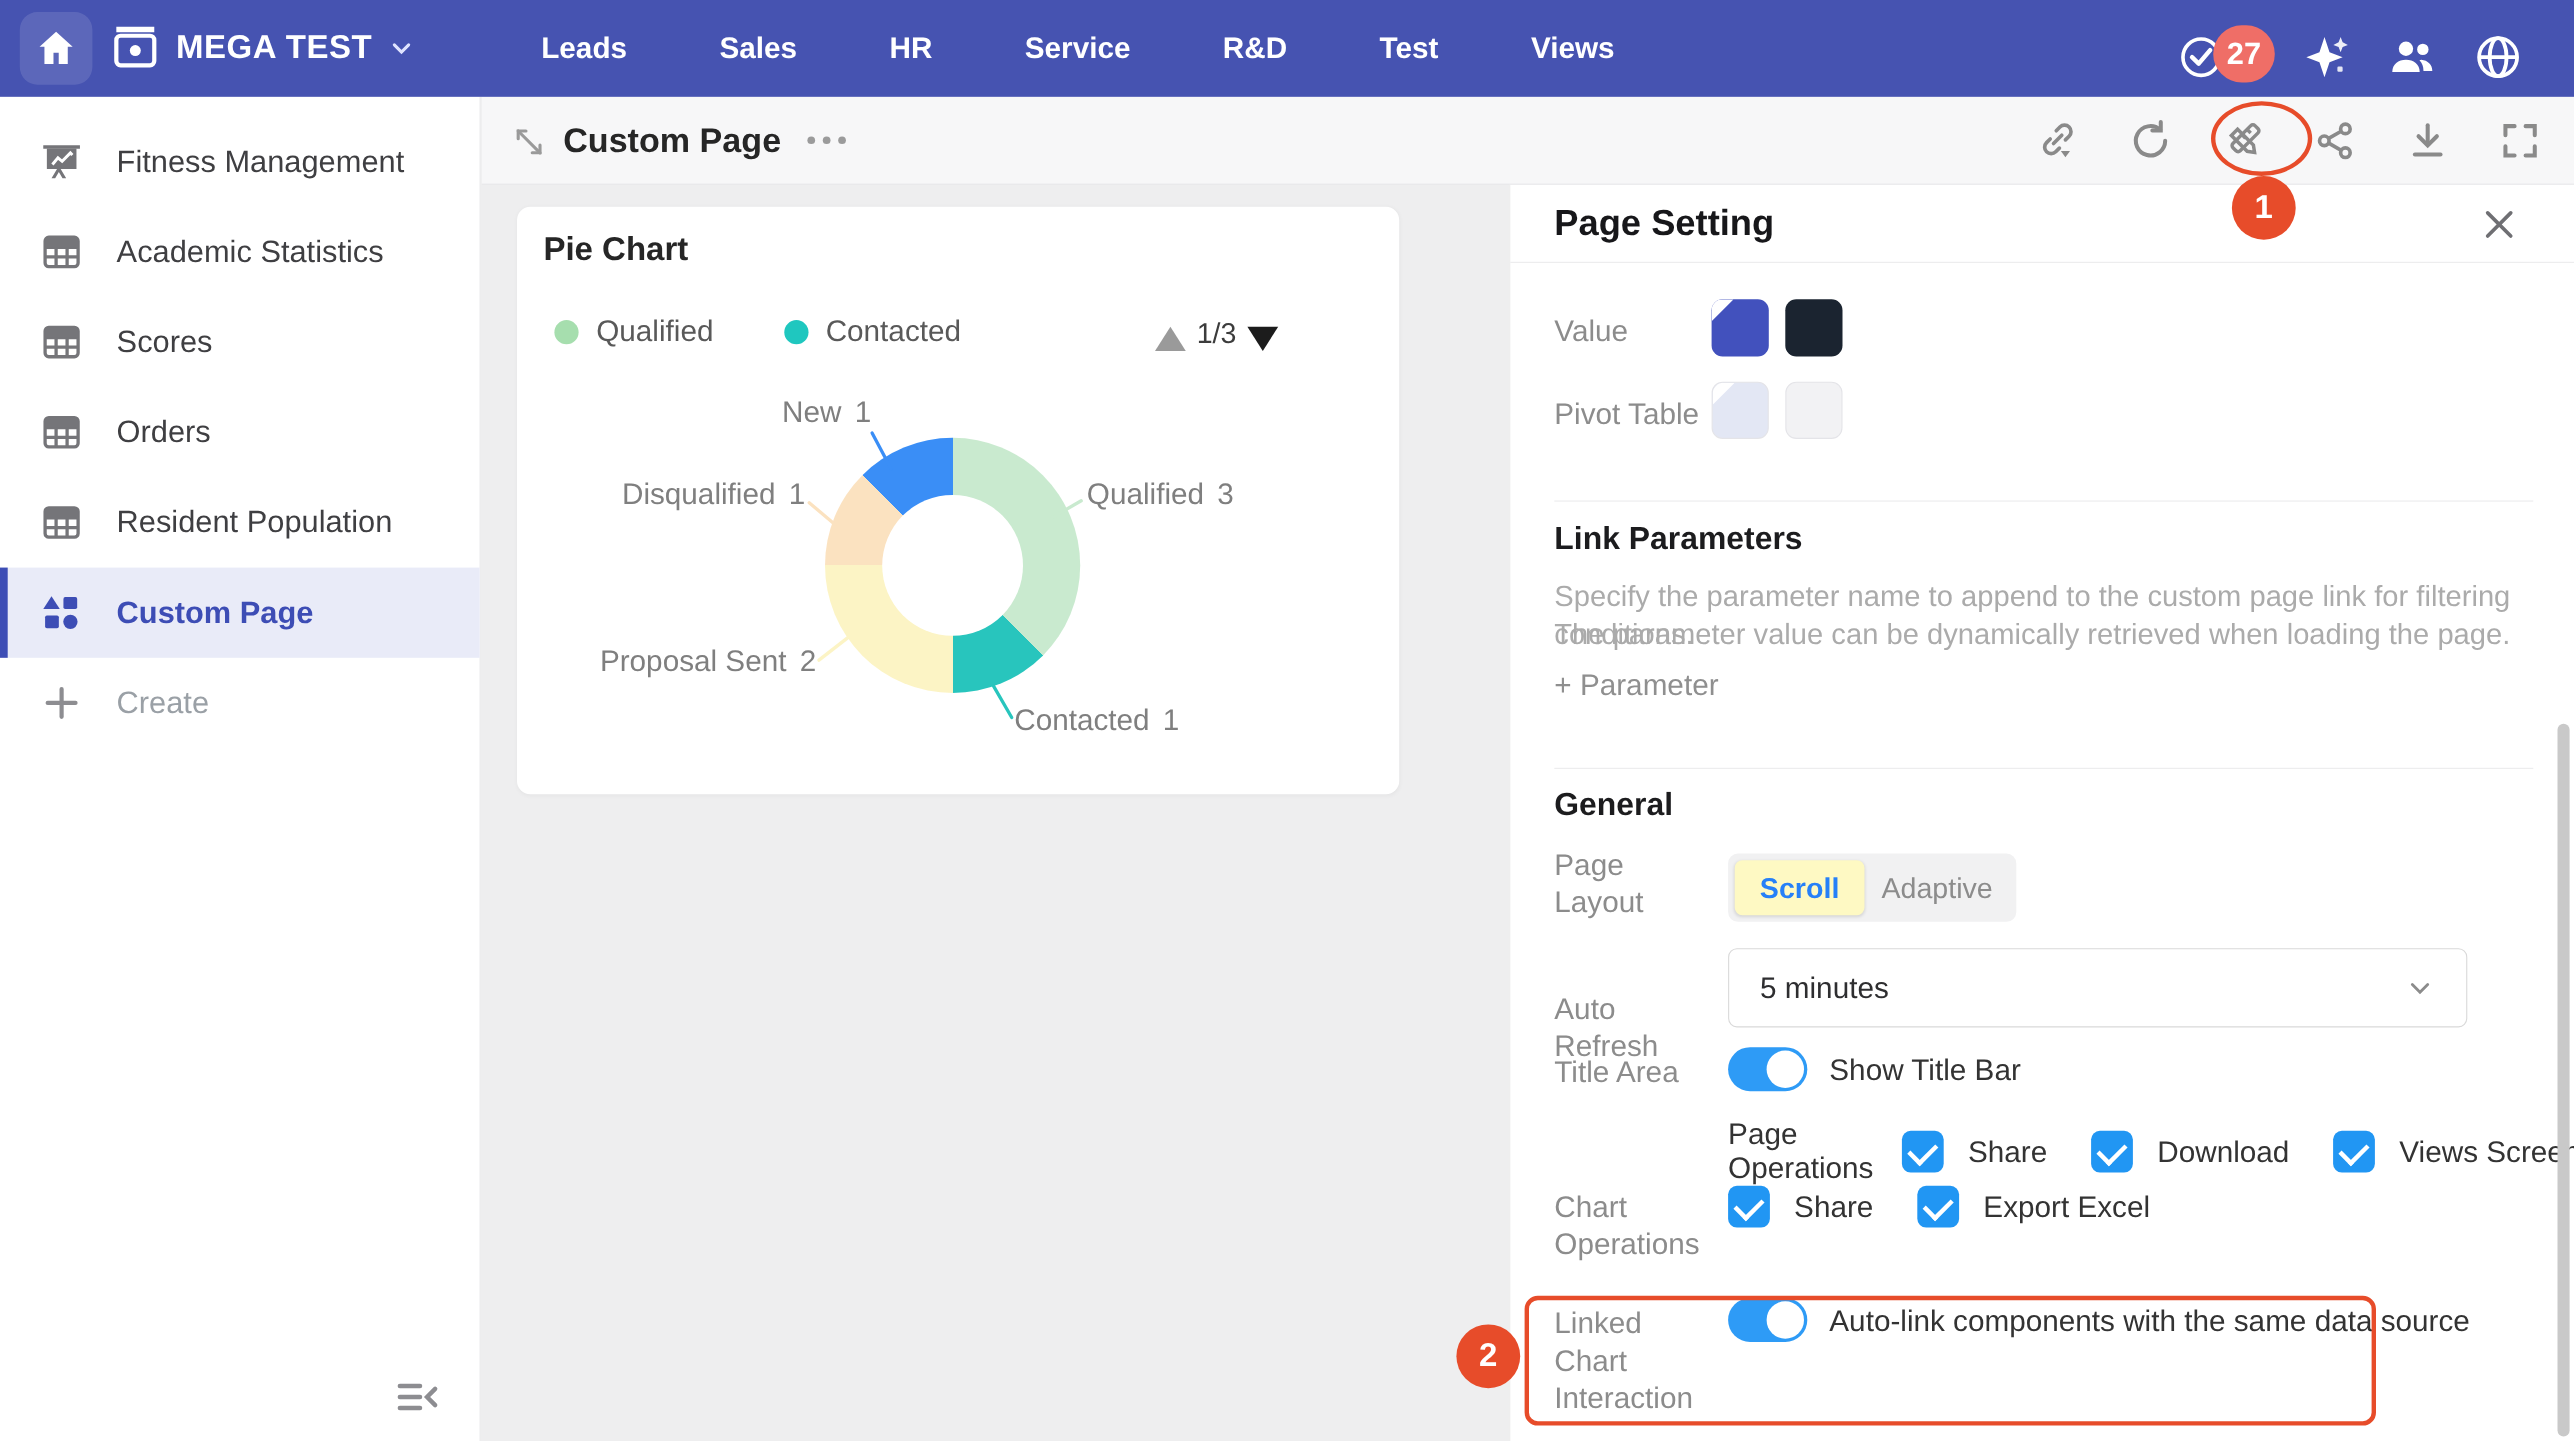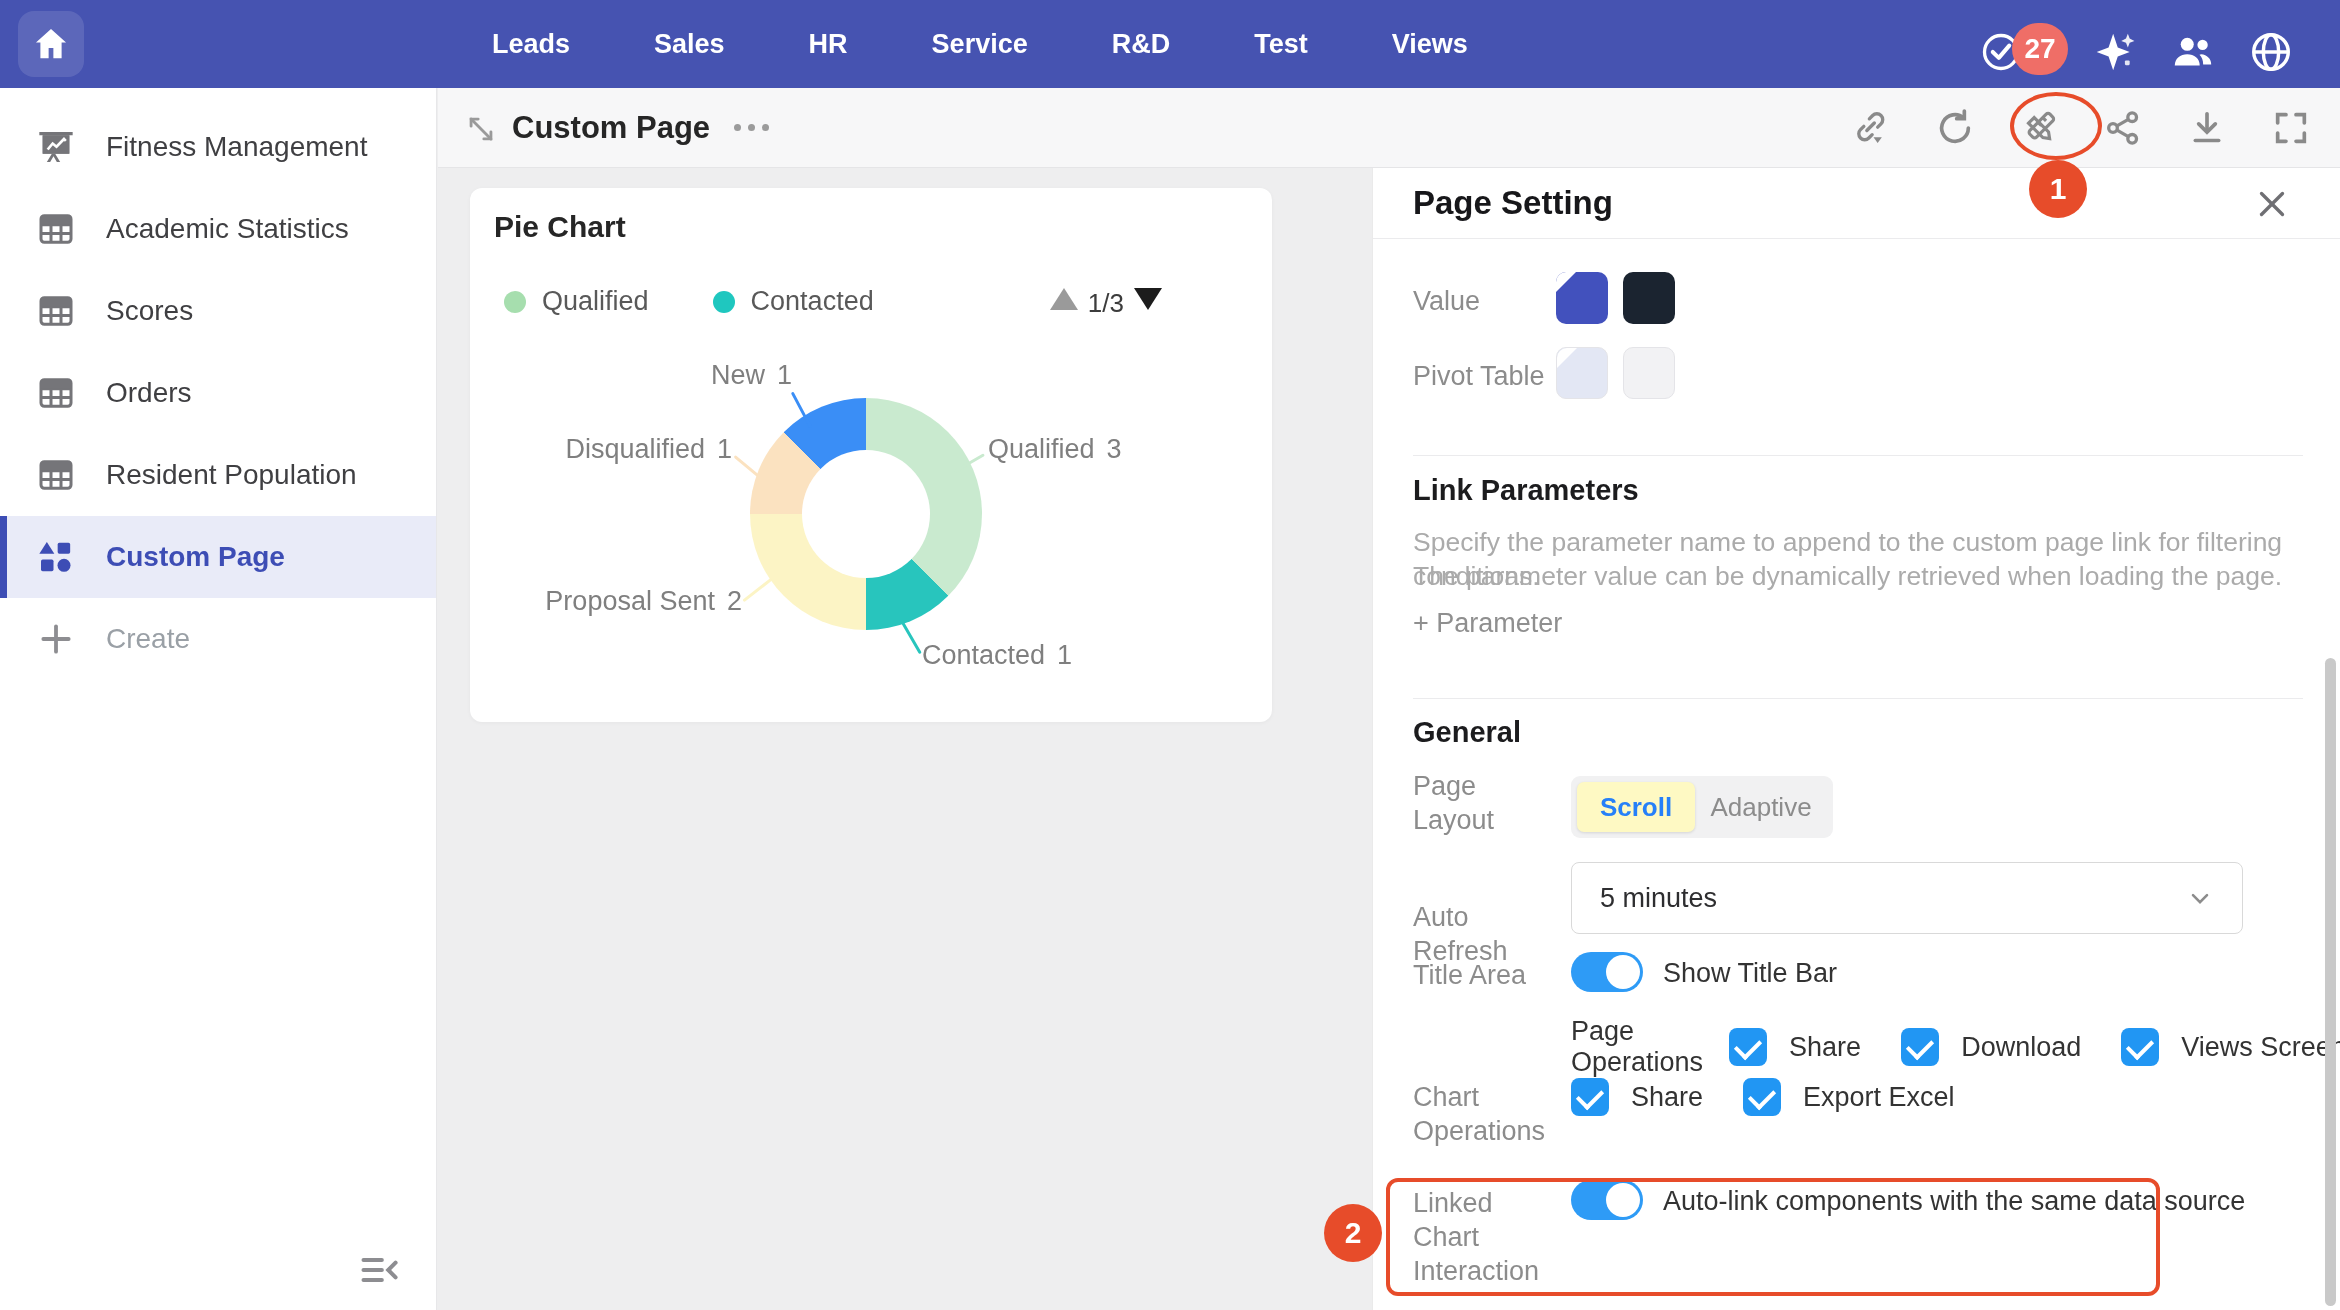--- a/index.html
+++ b/index.html
@@ -53,21 +53,21 @@
   .hdr-tool { width:42px; height:42px; display:flex; align-items:center; justify-content:center; cursor:pointer; }
 
   
   .content-bg { position:absolute; left:438px; top:168px; width:934px; height:1142px; background:#eeeeef; }
   .card { position:absolute; left:470px; top:188px; width:802px; height:534px;
     background:#fff; border-radius:12px; box-shadow:0 1px 4px rgba(0,0,0,0.04); }
   .card-title { position:absolute; left:24px; top:22px; font-size:30px; font-weight:bold; color:#262626; }
   .legend { position:absolute; left:34px; top:98px; display:flex; align-items:center; gap:64px; }
   .legend-item { display:flex; align-items:center; gap:16px; font-size:27px; color:#595959; cursor:pointer;}
   .legend-dot { width:22px; height:22px; border-radius:50%; }
-  .pager { position:absolute; right:110px; top:100px; display:flex; align-items:flex-start; gap:10px; font-size:26px; color:#3c3c3c; }
+  .pager { position:absolute; right:110px; top:100px; display:flex; align-items:flex-end; gap:10px; font-size:26px; color:#3c3c3c; }
   .tri-up { width:0; height:0; border-left:14px solid transparent; border-right:14px solid transparent;
     border-bottom:22px solid #9a9a9a; cursor:pointer;}
   .tri-down { width:0; height:0; border-left:14px solid transparent; border-right:14px solid transparent;
     border-top:22px solid #1c1c1c; cursor:pointer;}
   .donut { position:absolute; left:280px; top:210px; width:232px; height:232px; border-radius:50%; }
   .donut::after { content:""; position:absolute; left:52px; top:52px; width:128px; height:128px;
     border-radius:50%; background:#fff; }
   .callout { position:absolute; font-size:27px; color:#7f7f7f; white-space:nowrap; }
   .callout .v { margin-left:12px; }
   .tick { position:absolute; width:3px; border-radius:2px; }
@@ -125,20 +125,35 @@
 <body>
 
 <div class="topbar">
   <div class="home-btn">
     <span>
       <svg width="38" height="38" viewBox="0 0 24 24" fill="#fff">
           <path d="M12 2.5 2.5 11h2.8v10h5.2v-6.5h3v6.5h5.2V11h2.8z"></path>
         </svg>
     </span>
   </div>
+  <div class="ws">
+    <span>
+      <svg width="46" height="46" viewBox="0 0 24 24" fill="none" stroke="#fff" stroke-width="2">
+          <rect x="3" y="6" width="18" height="14" rx="2"></rect>
+          <line x1="3" y1="3" x2="21" y2="3" stroke-width="2.6"></line>
+          <circle cx="12" cy="13" r="2.6" fill="#fff" stroke="none"></circle>
+        </svg>
+    </span>
+    <span class="ws-name">MEGA TEST</span>
+    <span>
+      <svg width="26" height="26" viewBox="0 0 24 24" fill="none" stroke="#dfe3ff" stroke-width="2.6" stroke-linecap="round">
+          <polyline points="6,9 12,15 18,9"></polyline>
+        </svg>
+    </span>
+  </div>
   <div class="nav">
     <div class="nav-item">
         <span>Leads</span>
       </div>
     <div class="nav-item">
         <span>Sales</span>
       </div>
     <div class="nav-item">
         <span>HR</span>
       </div>

